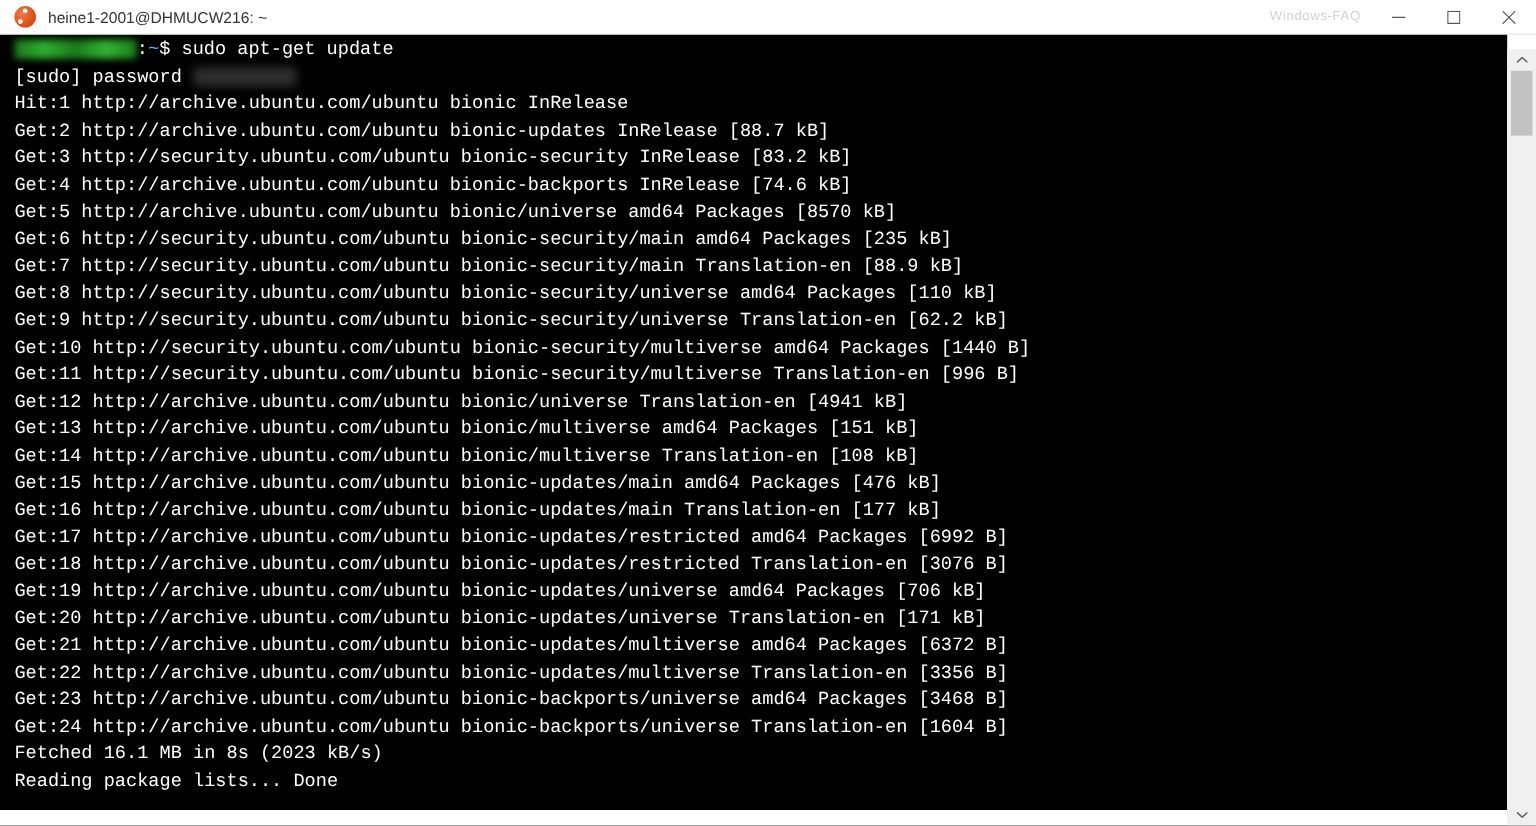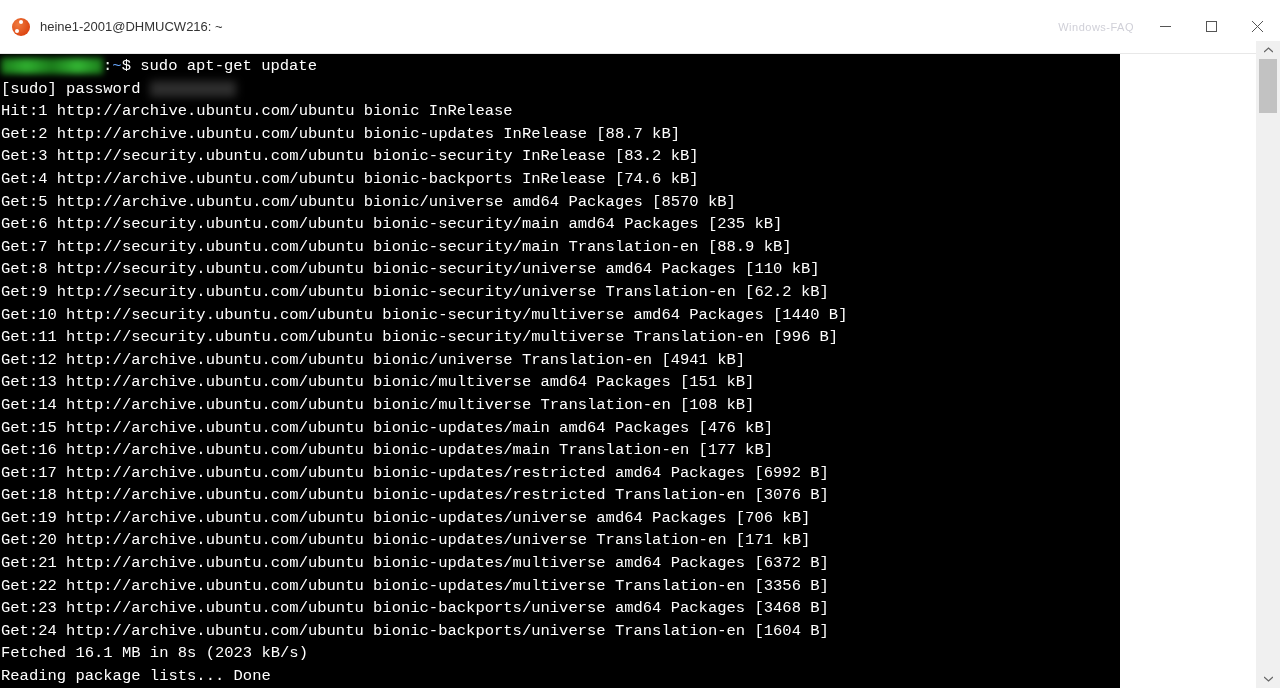--- a/index.html
+++ b/index.html
@@ -5,21 +5,21 @@
     * { margin: 0; padding: 0; box-sizing: border-box; }
     body {
       font-family: "Segoe UI", Tahoma, sans-serif;
       background: #fff;
       width: 1280px;
       height: 688px;
       overflow: hidden;
       position: relative;
     }
     .titlebar {
-      height: 54px;
+      height: 29px;
       background: #fff;
       display: flex;
       align-items: center;
       border-bottom: 1px solid #e8e8e8;
     }
     .titlebar-left {
       display: flex;
       align-items: center;
       padding-left: 12px;
       gap: 10px;
@@ -53,23 +53,23 @@
       display:flex;align-items:center;justify-content:center;
       color:#555;
     }
     .win-btn svg { width:11px;height:11px;stroke:#555;stroke-width:1;fill:none; }
     .terminal {
       background: #000;
       color: #fff;
       font-family: Consolas, "Courier New", monospace;
       font-size: 15.5px;
       line-height: 22.6px;
-      width: 1120px;
+      width: 1256px;
       height: 646px;
-      padding: 1px 1px;
+      padding: 1px 12px;
       white-space: pre;
       overflow: hidden;
     }
     .scrollbar {
       position: absolute;
       right: 0;
       top: 41px;
       bottom: 0;
       width: 24px;
       background: #f0f0f0;

